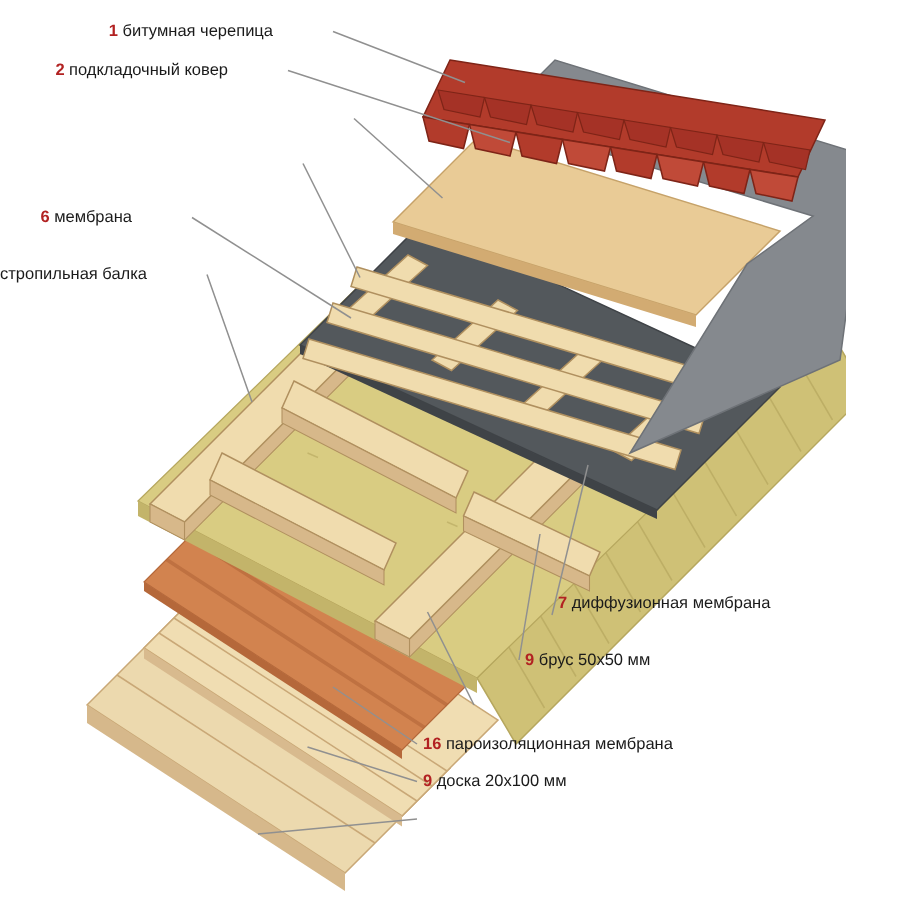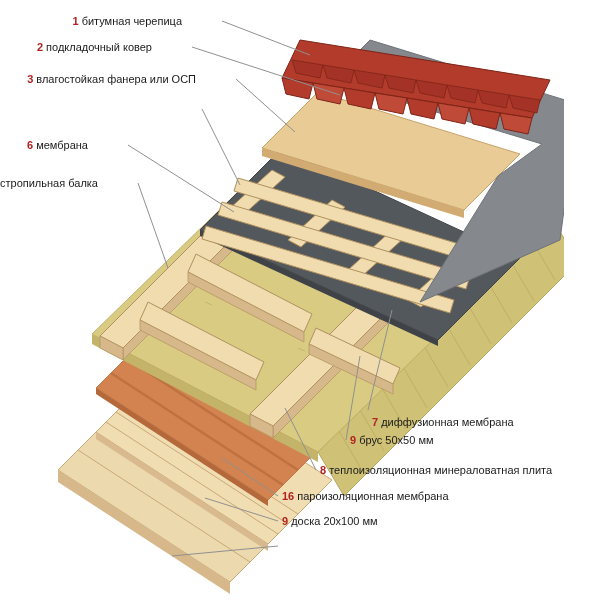--- a/index.html
+++ b/index.html
@@ -182,22 +182,20 @@
       <line x1="346" y1="440" x2="360" y2="356" class="ldr"></line>
       <line x1="316" y1="470" x2="285" y2="408" class="ldr"></line>
       <line x1="278" y1="496" x2="222" y2="458" class="ldr"></line>
       <line x1="278" y1="521" x2="205" y2="498" class="ldr"></line>
       <line x1="278" y1="546" x2="172" y2="556" class="ldr"></line>
     </g>
   </svg>
 
   <div class="label" style="right:382px;top:15px"><span class="num">1</span><span>битумная черепица</span></div>
   <div class="label" style="right:412px;top:41px"><span class="num">2</span><span>подкладочный ковер</span></div>
-  <div class="label" style="right:368px;top:73px"><span class="num">3</span><span>влагостойкая фанера или ОСП</span></div>
   <div class="label" style="right:476px;top:139px"><span class="num">6</span><span>мембрана</span></div>
   <div class="label" style="right:466px;top:177px"><span class="num">5</span><span>стропильная балка</span></div>
-  <div class="label" style="left:372px;top:416px"><span class="num">7</span><span>диффузионная мембрана</span></div>
+  <div class="label" style="left:372px;top:396px"><span class="num">7</span><span>диффузионная мембрана</span></div>
   <div class="label" style="left:350px;top:434px"><span class="num">9</span><span>брус 50x50 мм</span></div>
-  <div class="label" style="left:320px;top:464px"><span class="num">8</span><span>теплоизоляционная минераловатная плита</span></div>
   <div class="label" style="left:282px;top:490px"><span class="num">16</span><span>пароизоляционная мембрана</span></div>
   <div class="label" style="left:282px;top:515px"><span class="num">9</span><span>доска 20x100 мм</span></div>
 
 </div>
 
 </body></html>

